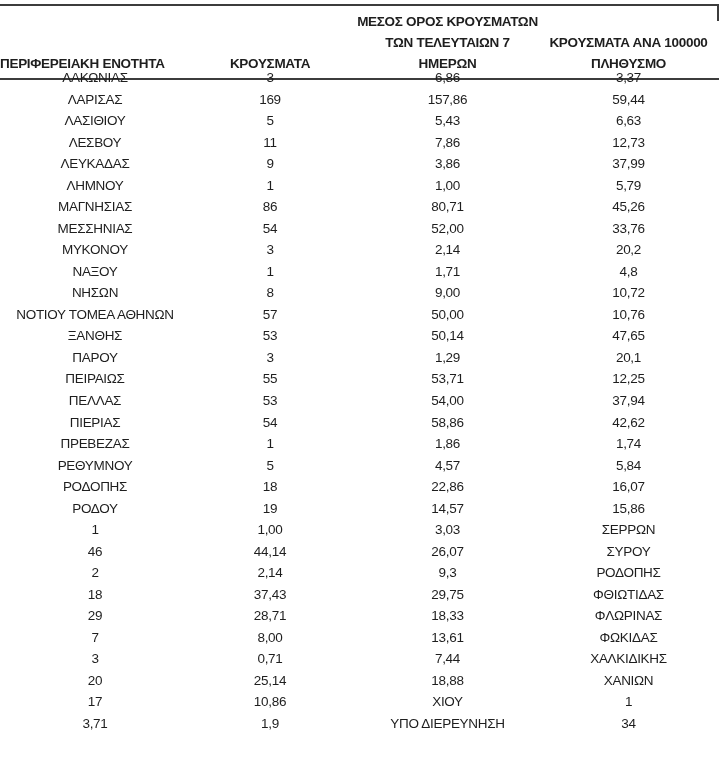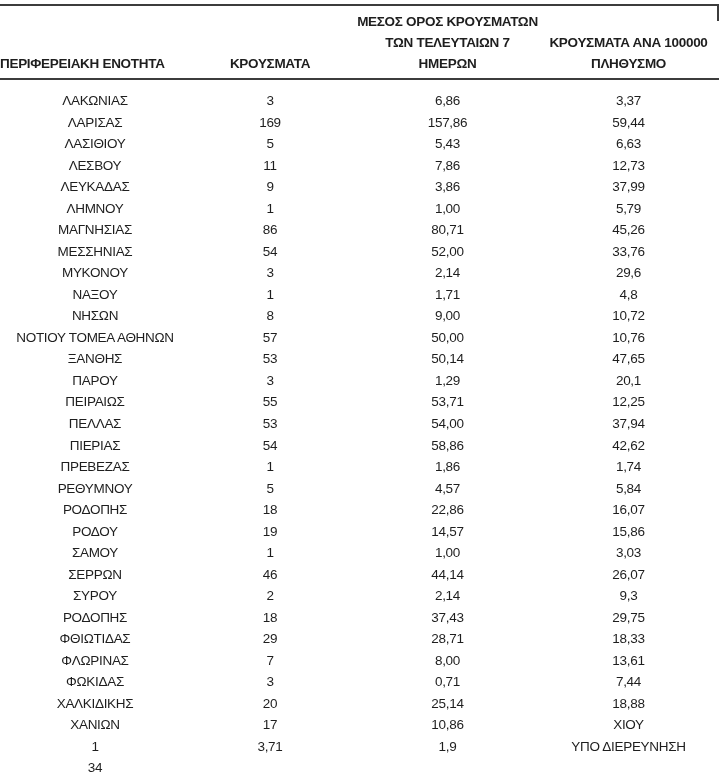--- a/index.html
+++ b/index.html
@@ -61,21 +61,21 @@
   .header-border {
     position: absolute;
     top: 78px;
     left: 0;
     width: 719px;
     height: 2px;
     background: #3c3c3c;
   }
   .rows {
     position: absolute;
-    top: 90px;
+    top: 67px;
     left: 0;
     width: 712px;
     display: grid;
     grid-template-columns: 190px 160px 195px 167px;
     grid-auto-rows: 21.53px;
   }
   .cell {
     font-size: 13.5px;
     text-align: center;
     display: flex;
@@ -132,21 +132,21 @@
       <div class="cell">86</div>
       <div class="cell">80,71</div>
       <div class="cell">45,26</div>
       <div class="cell">ΜΕΣΣΗΝΙΑΣ</div>
       <div class="cell">54</div>
       <div class="cell">52,00</div>
       <div class="cell">33,76</div>
       <div class="cell">ΜΥΚΟΝΟΥ</div>
       <div class="cell">3</div>
       <div class="cell">2,14</div>
-      <div class="cell">29,6</div>
+      <div class="cell">20,2</div>
       <div class="cell">ΝΑΞΟΥ</div>
       <div class="cell">1</div>
       <div class="cell">1,71</div>
       <div class="cell">4,8</div>
       <div class="cell">ΝΗΣΩΝ</div>
       <div class="cell">8</div>
       <div class="cell">9,00</div>
       <div class="cell">10,72</div>
       <div class="cell">ΝΟΤΙΟΥ ΤΟΜΕΑ ΑΘΗΝΩΝ</div>
       <div class="cell">57</div>
@@ -181,21 +181,20 @@
       <div class="cell">4,57</div>
       <div class="cell">5,84</div>
       <div class="cell">ΡΟΔΟΠΗΣ</div>
       <div class="cell">18</div>
       <div class="cell">22,86</div>
       <div class="cell">16,07</div>
       <div class="cell">ΡΟΔΟΥ</div>
       <div class="cell">19</div>
       <div class="cell">14,57</div>
       <div class="cell">15,86</div>
-      <div class="cell">ΣΑΜΟΥ</div>
       <div class="cell">1</div>
       <div class="cell">1,00</div>
       <div class="cell">3,03</div>
       <div class="cell">ΣΕΡΡΩΝ</div>
       <div class="cell">46</div>
       <div class="cell">44,14</div>
       <div class="cell">26,07</div>
       <div class="cell">ΣΥΡΟΥ</div>
       <div class="cell">2</div>
       <div class="cell">2,14</div>

